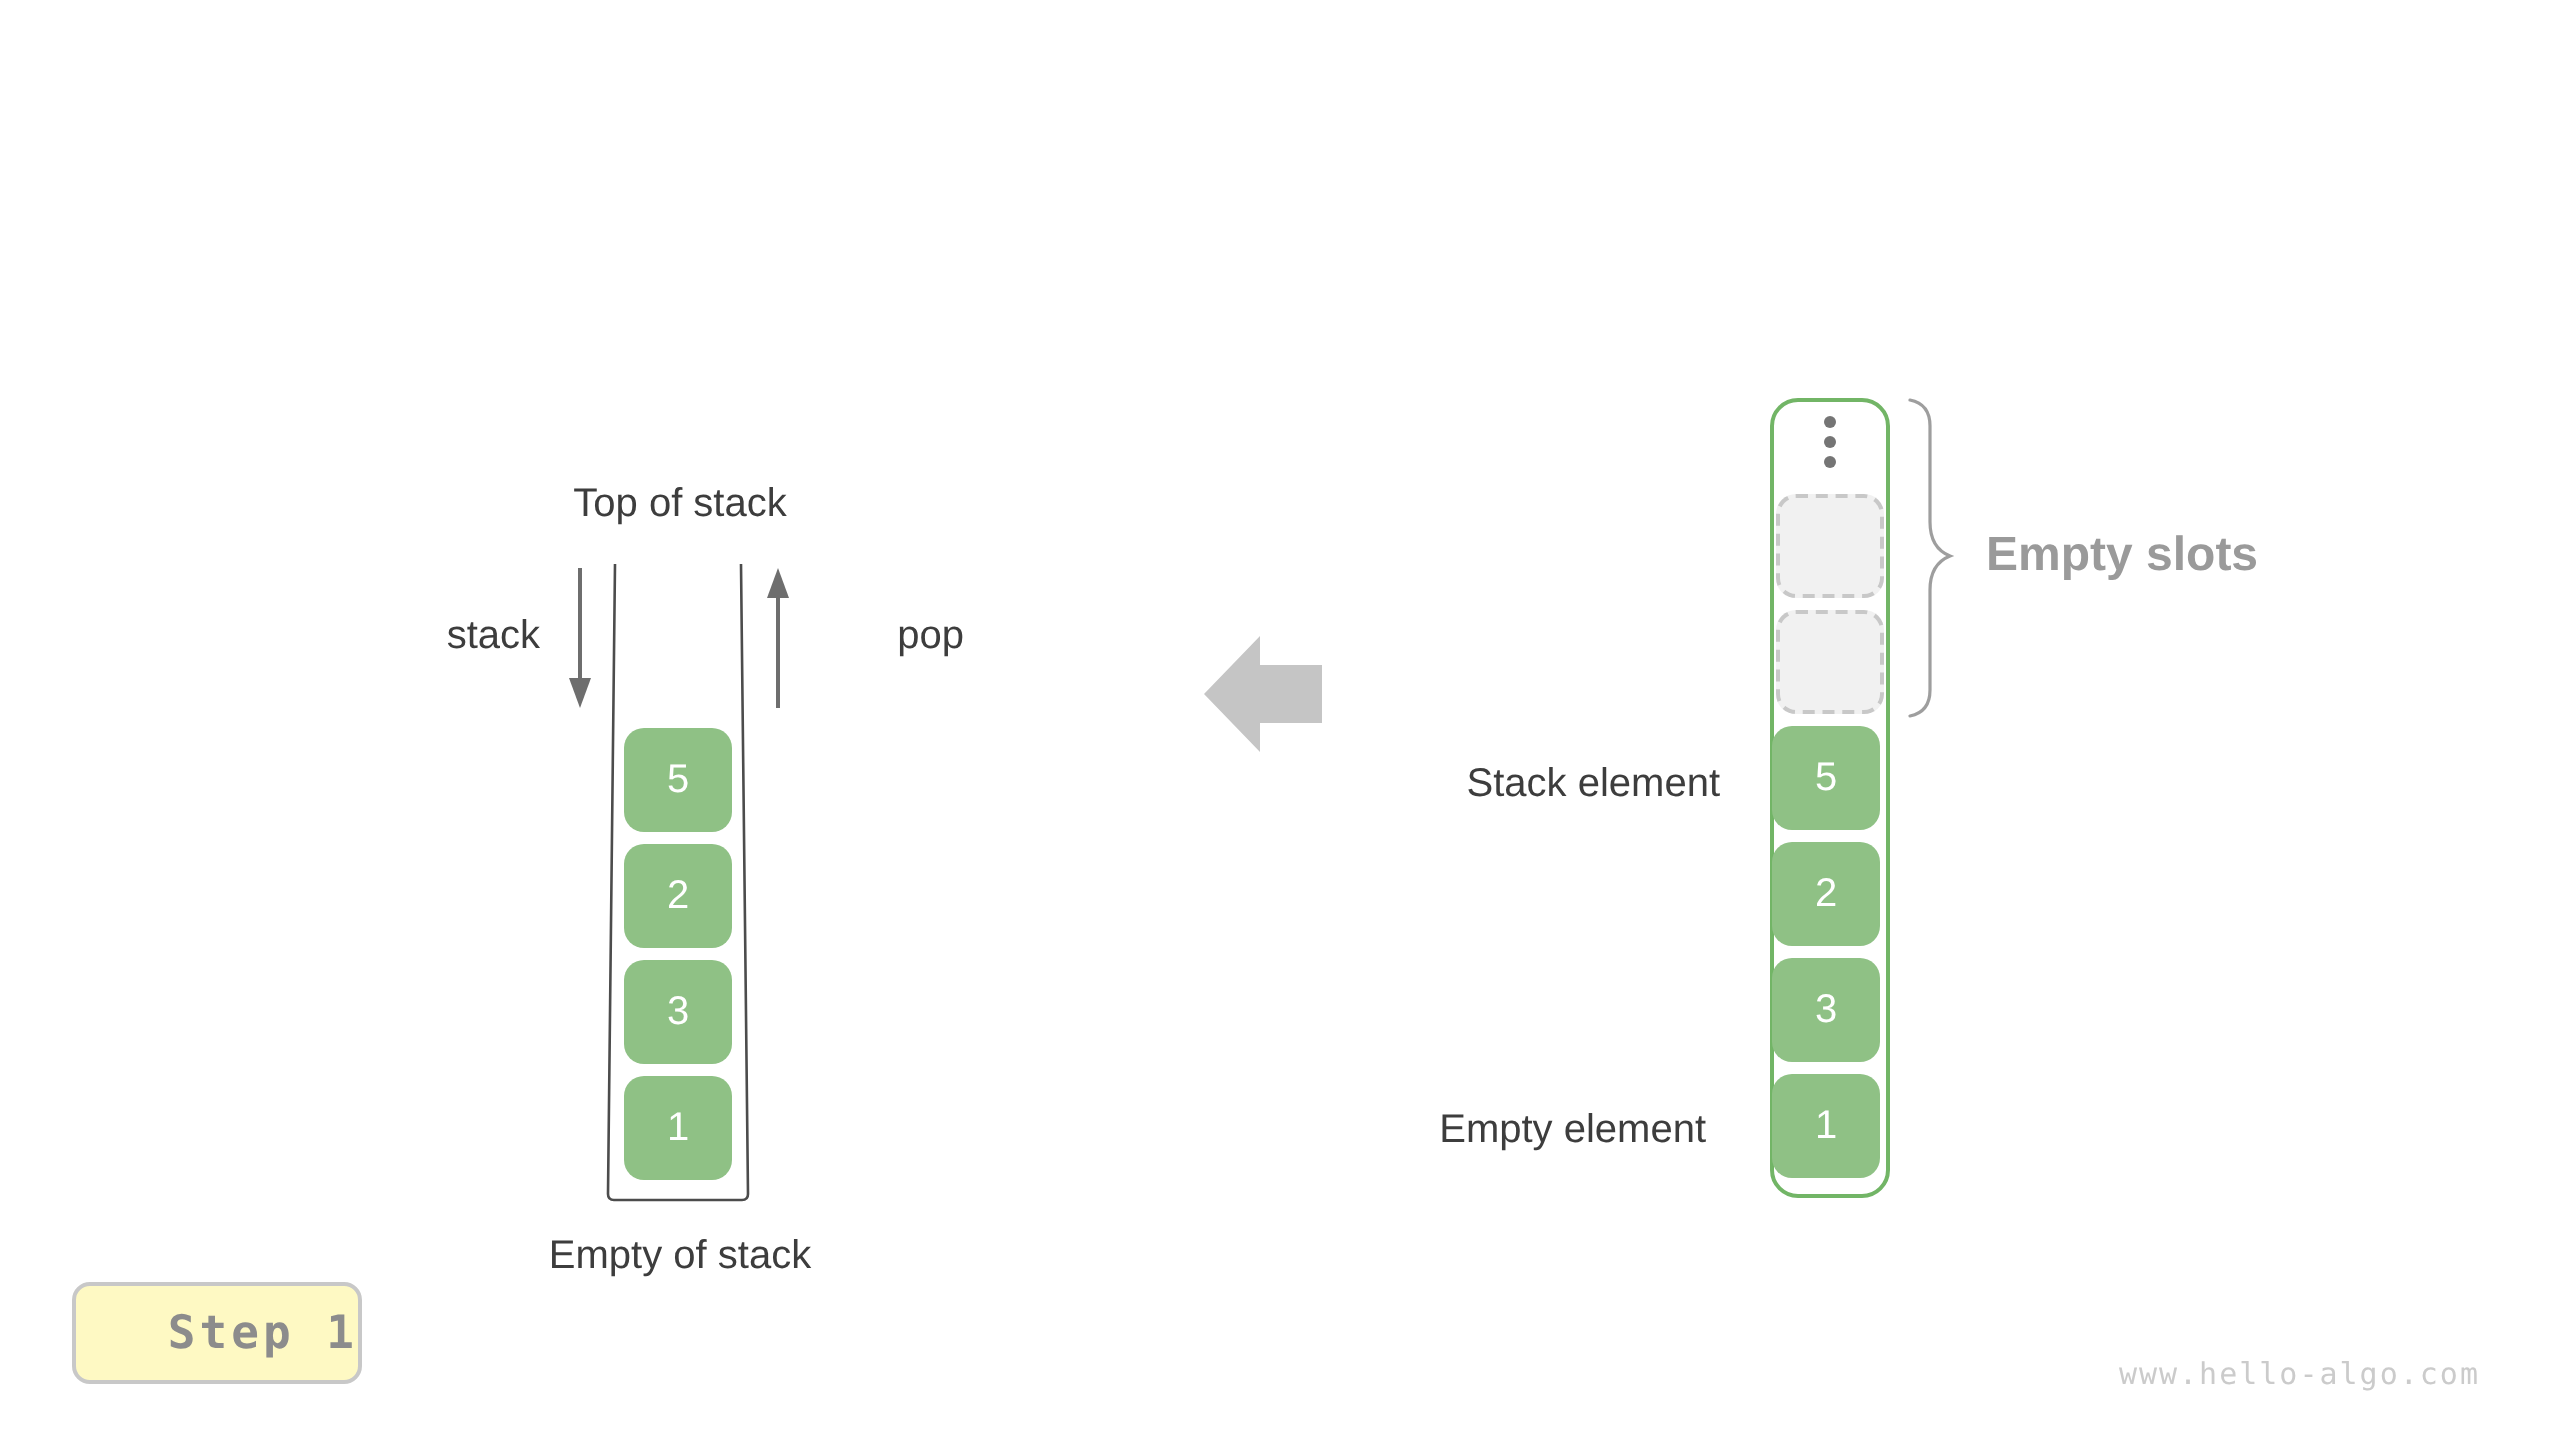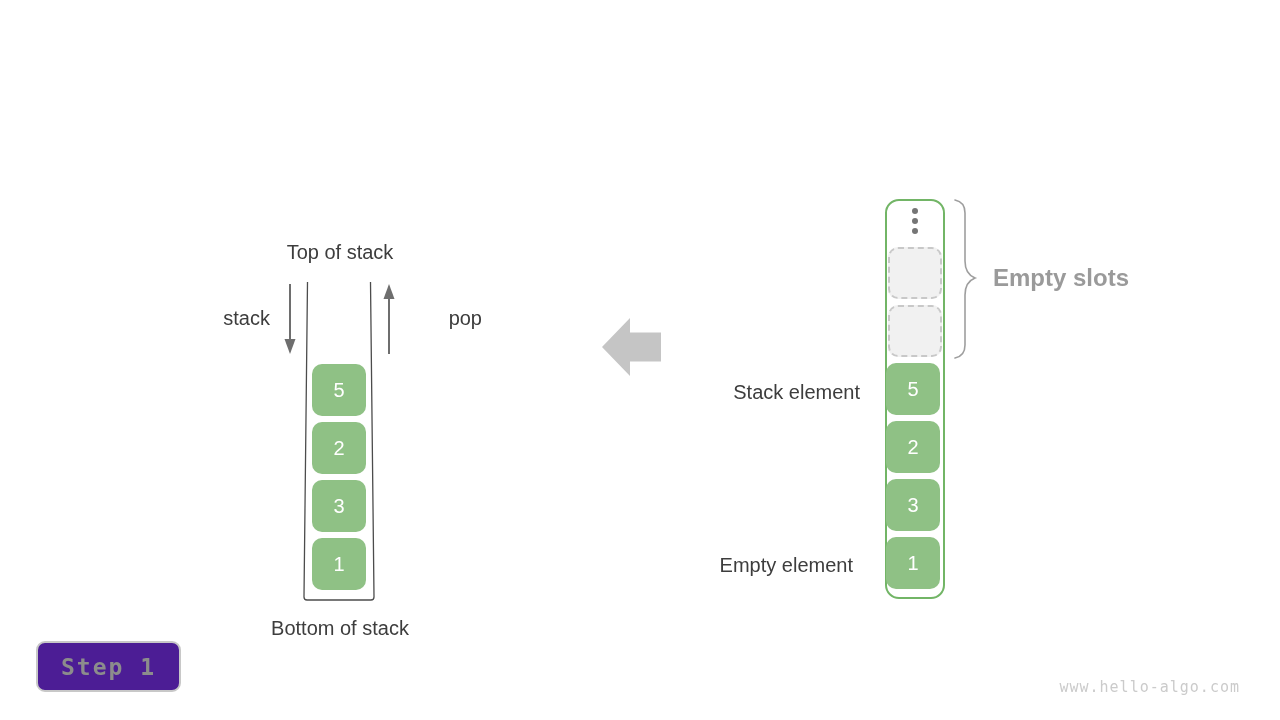--- a/index.html
+++ b/index.html
@@ -95,24 +95,24 @@
   .as-0 { top: 363px; } .as-1 { top: 421px; } .as-2 { top: 479px; } .as-3 { top: 537px; }
 
   .brace-svg { position: absolute; left: 952px; top: 199px; }
 
   
   .step-badge {
     position: absolute;
     left: 36px; top: 641px;
     width: 145px; height: 51px;
     box-sizing: border-box;
-    background: #4c1d95;
+    background: #fef9c3;
     border: 2px solid #c8c8c8;
     border-radius: 9px;
-    display: flex; align-items: center; justify-content: center;
+    display: flex; align-items: center; justify-content: flex-end;
     font-family: "DejaVu Sans Mono", monospace;
     font-weight: bold;
     font-size: 23px;
     letter-spacing: 2px;
     color: #8c8c8c;
   }
 
   
   .watermark {
     position: absolute;
@@ -152,21 +152,21 @@
   <div class="cell ls-cell ls-1">
       <span>2</span>
     </div>
   <div class="cell ls-cell ls-2">
       <span>3</span>
     </div>
   <div class="cell ls-cell ls-3">
       <span>1</span>
     </div>
 
-  <div class="lbl-dark bottom-of-stack">Bottom of stack</div>
+  <div class="lbl-dark bottom-of-stack">Empty of stack</div>
 
   <svg class="block-arrow" width="60" height="62" viewBox="0 0 60 62">
     <polygon points="0,31 28,2 28,16.5 59,16.5 59,45.5 28,45.5 28,60" fill="#c5c5c5"></polygon>
   </svg>
 
   <div class="lbl-dark last-element">Stack element</div>
   <div class="lbl-dark first-element">Empty element</div>
 
   <div class="array-box">
     <div class="dots">

